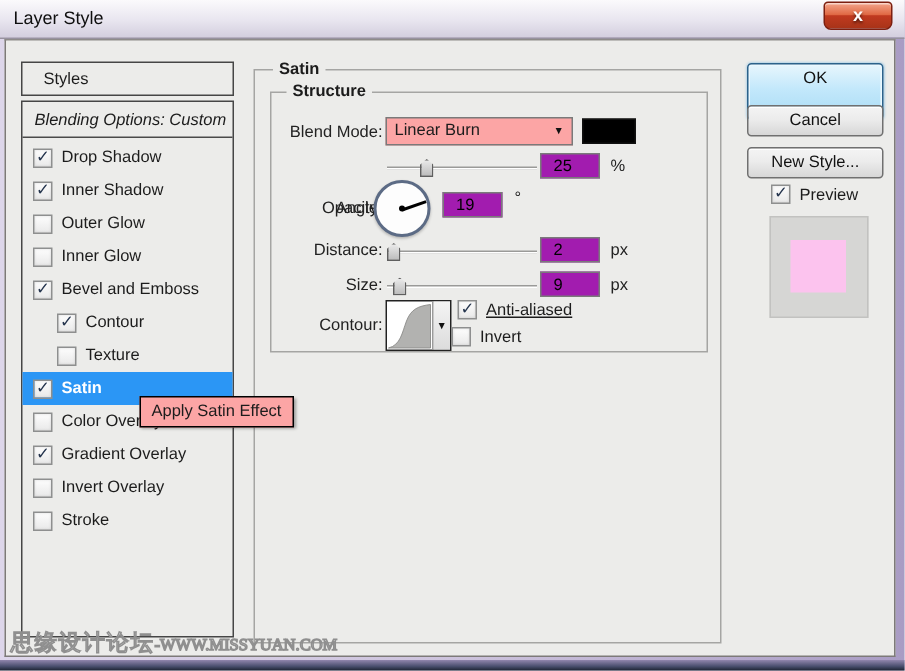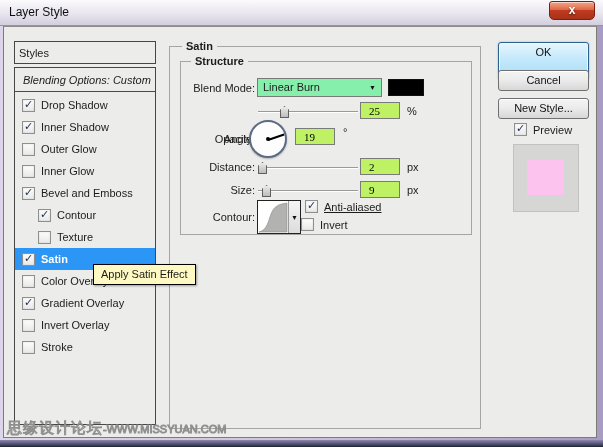--- a/index.html
+++ b/index.html
@@ -18,51 +18,51 @@
            background:linear-gradient(#f3a58c,#e06a45 45%,#c03a20 50%,#a83318);
            border:1px solid #7c1f10; border-radius:3px 3px 5px 5px;
            box-shadow:inset 0 1px 0 rgba(255,255,255,.55); text-align:center; cursor:pointer; }
   .close-btn .x { color:#fff; font-weight:bold; font-size:12px; line-height:17px; text-shadow:0 1px 2px rgba(0,0,0,.6); }
 
   .client { position:absolute; left:3px; top:26px; width:594px; height:412px;
            background:#ececea; border:1px solid #7d7a78; border-top-color:#8e8b89; }
 
   
   .styles-box { position:absolute; left:10px; top:14px; width:142px; height:23px;
-           border:1px solid #464646; display:flex; align-items:center; padding-left:4px; background:#ececea; }
+           border:1px solid #464646; display:flex; align-items:center; padding-left:14px; background:#ececea; }
   .list { position:absolute; left:10px; top:40px; width:142px; height:358px;
            border:1px solid #464646; background:#ececea; }
   .srow { height:22px; display:flex; align-items:center; padding-left:7px; cursor:pointer; }
   .srow.hdr { height:24px; border-bottom:1px solid #4a4a4a; padding-left:8px; margin-bottom:2px;font-style:italic; }
   .srow.indent { padding-left:23px; }
   .srow.sel { background:#2b96f5; color:#fff; font-weight:bold; }
   .cb { width:13px; height:13px; border:1px solid #8e8f8f; background:linear-gradient(#fdfdfd,#e9e9e9);
         margin-right:6px; position:relative; flex:none; box-shadow:inset 0 0 2px rgba(0,0,0,.12); }
   .cb.on::after { content:"✓"; position:absolute; left:1px; top:-2px; font-size:11px; font-weight:bold; color:#24344d; }
 
-  .tooltip { position:absolute; left:89px; top:237px; background:#fef9c3; border:1px solid #000;
+  .tooltip { position:absolute; left:89px; top:237px; background:#fca5a5; border:1px solid #000;
            padding:3px 7px 4px; font-size:11px; white-space:nowrap; box-shadow:1px 1px 2px rgba(0,0,0,.35); z-index:5; }
 
   
   .grp { position:absolute; border:1px solid #a5a5a3; }
   .grp-label { position:absolute; top:-7px; left:10px; background:#ececea; padding:0 4px;
            font-weight:bold; color:#1c1c1c; line-height:12px; }
 
   
   .flabel { position:absolute; width:72px; text-align:right; color:#222; }
-  .dropdown { position:absolute; height:19px; background:#86efac; border:1px solid #7a7a7a;
+  .dropdown { position:absolute; height:19px; background:#fca5a5; border:1px solid #7a7a7a;
            padding:2px 16px 0 5px; cursor:pointer; }
   .dropdown .arr { position:absolute; right:5px; top:5px; font-size:7px; color:#111; }
   .swatch { position:absolute; border:1px solid #111; cursor:pointer; }
   .track { position:absolute; width:100px; height:2px; background:#9a9a98; border-bottom:1px solid #fff; cursor:pointer; }
   .thumb { position:absolute; top:-5px; width:9px; height:12px; margin-left:-4px;
            background:linear-gradient(#e9e9e9,#bdbdbd); border:1px solid #5f5f5f;
            clip-path:polygon(50% 0%,100% 32%,100% 100%,0% 100%,0% 32%); cursor:grab; }
-  .vbox { position:absolute; width:40px; height:17px; background:#bef264; border:1px solid #7a7a7a;
-           font-size:11px; font-family:Liberation Serif, serif; padding:0 0 0 8px; }
+  .vbox { position:absolute; width:40px; height:17px; background:#a21caf; border:1px solid #7a7a7a;
+           font-size:11px; font-family:Liberation Sans, sans-serif; padding:0 0 0 8px; }
   .unit { position:absolute; color:#222; }
   .dial { position:absolute; width:38px; height:38px; border-radius:50%; background:#fdfdfd;
            border:2px solid #5c6b85; box-shadow:0 1px 2px rgba(0,0,0,.25); cursor:pointer; }
   .needle { position:absolute; left:50%; top:50%; width:17px; height:2px; background:#000;
            transform-origin:0 50%; }
   .dial .dot { position:absolute; left:50%; top:50%; width:4px; height:4px; margin:-2px 0 0 -2px;
            border-radius:50%; background:#000; }
   .contour-box { position:absolute; width:44px; height:34px; border:1px solid #222; background:#fff;
            display:flex; cursor:pointer; }
   .contour-img { flex:1; }
@@ -79,21 +79,21 @@
            border:1px solid #2c628b; box-shadow:inset 0 0 0 1px #eaf8ff, 0 0 2px #7ab8e0; }
   .preview-row { position:absolute; left:510px; top:96px; display:flex; align-items:center; cursor:pointer; }
   .preview-swatch { position:absolute; left:509px; top:117px; width:66px; height:68px;
            background:#d6d6d4; border:1px solid #c2c2c0; }
   .preview-chip { position:absolute; left:13px; top:15px; width:37px; height:35px; }
 
   
   .watermark { position:absolute; left:3px; top:392px; white-space:nowrap; color:rgba(255,255,255,.05);
            -webkit-text-stroke:1px #8f8f8f; letter-spacing:1px; z-index:6; }
   .watermark .cn { font-size:15px; }
-  .watermark .latin { font-size:11px; text-transform:uppercase; letter-spacing:0; }
+  .watermark .latin { font-size:11px; text-transform:uppercase; letter-spacing:0;font-family:Liberation Serif, serif; }
 </style>
 </head>
 <body>
 
 <div class="frame">
   <div class="frame-bottom"></div>
 
   <div class="titlebar">
     <span class="title">Layer Style</span>
     <div class="close-btn">

